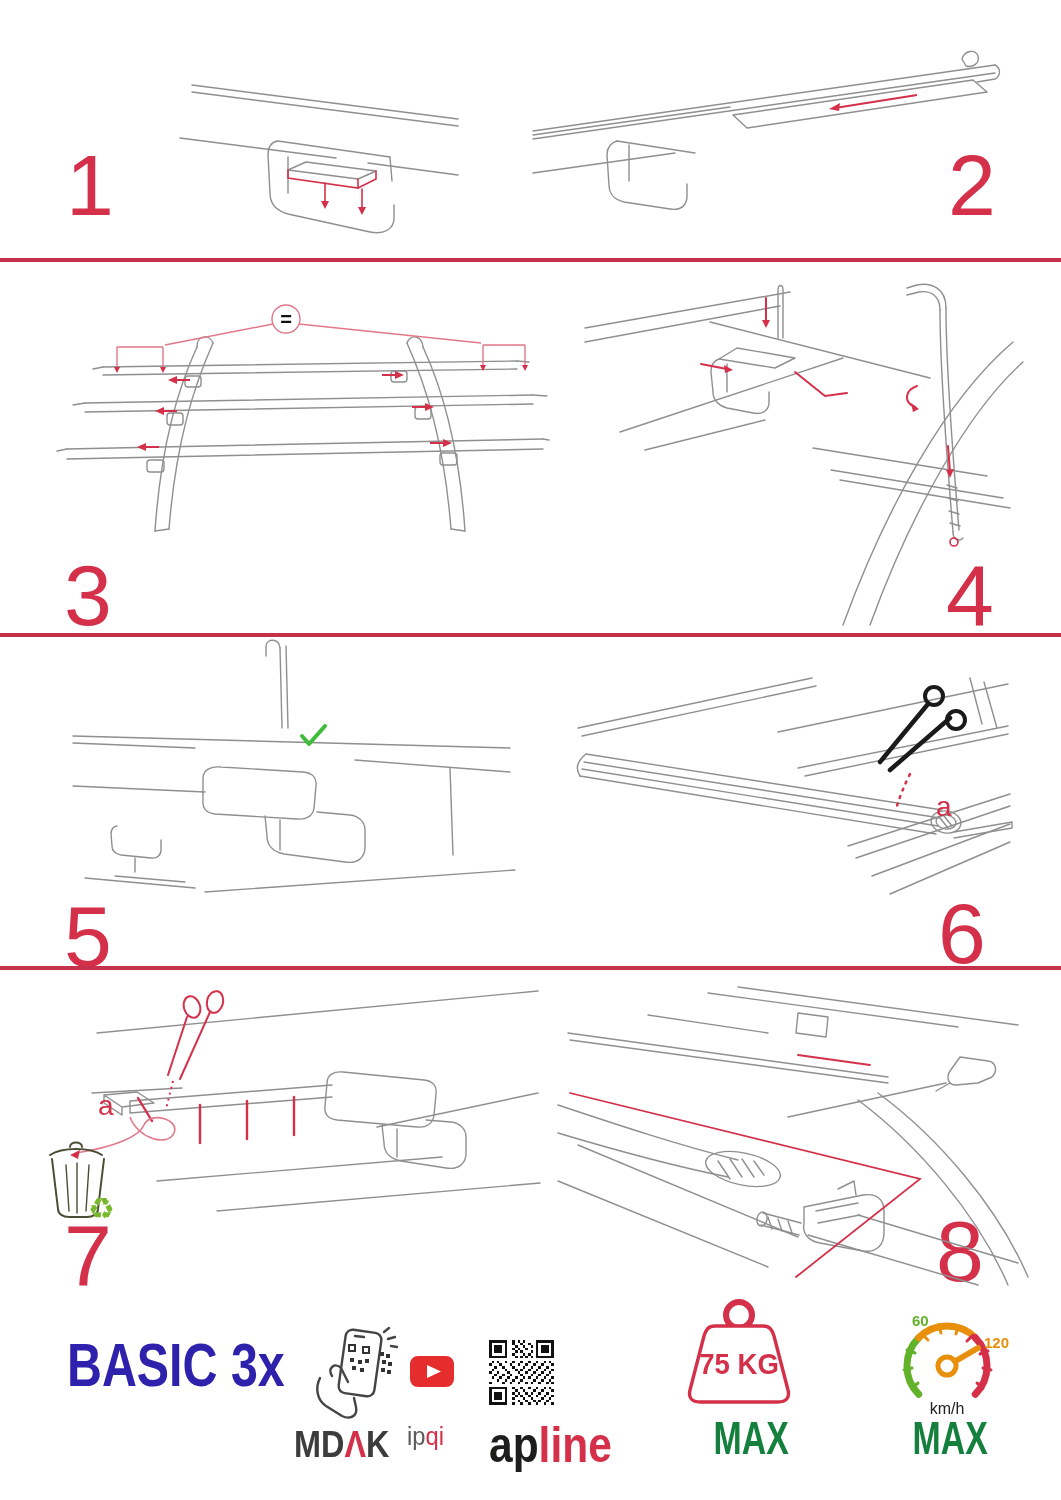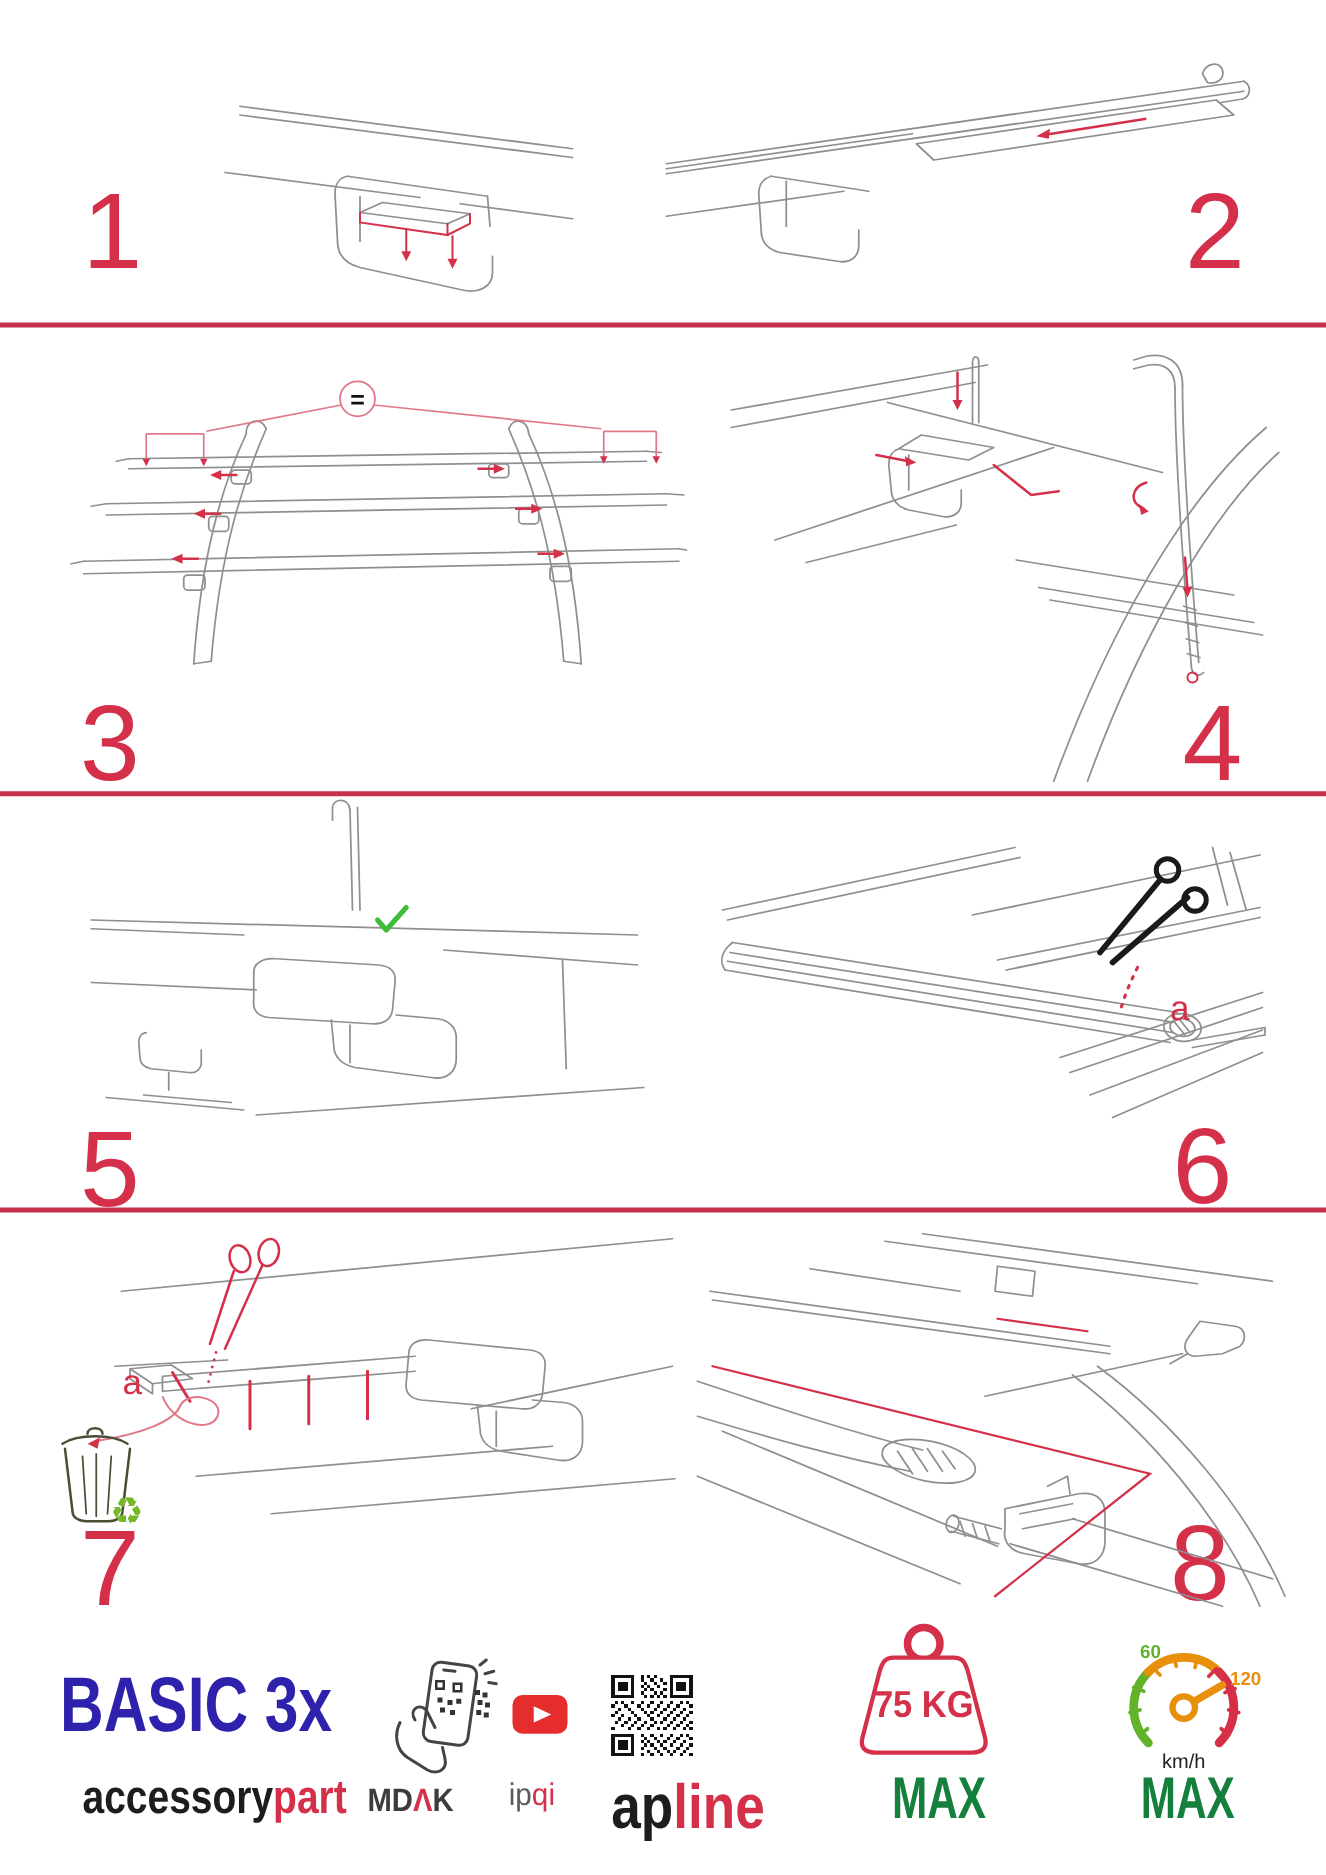--- a/index.html
+++ b/index.html
@@ -1,26 +1,26 @@
 <!DOCTYPE html>
 <html><head>
 <meta charset="utf-8">
 <style>
   html,body{margin:0;padding:0;background:#ffffff;}
   .page{position:relative;width:1061px;height:1500px;background:#ffffff;overflow:hidden;
         font-family:"Liberation Sans",sans-serif;}
   .stepnum{position:absolute;color:#d5304a;font-size:86px;line-height:1;font-weight:400;}
   .sep{position:absolute;left:0;width:1061px;height:4px;background:#c5304a;}
   .cond{display:inline-block;transform-origin:left center;}
-  .brand-title{position:absolute;left:48px;top:1334px;color:#2e22ad;font-size:62px;font-weight:700;line-height:1;}
+  .brand-title{position:absolute;left:67px;top:1334px;color:#2e22ad;font-size:62px;font-weight:700;line-height:1;}
   .brand-sub{position:absolute;left:66px;top:1419px;font-size:38px;font-weight:700;line-height:1;}
   .brand-sub .black{color:#1d1d1b;}
   .red{color:#d5304a;}
   .gray{color:#5a5a5a;}
-  .mdak{position:absolute;left:294px;top:1427px;font-size:26px;font-weight:700;color:#3c3c3c;line-height:1;}
+  .mdak{position:absolute;left:294px;top:1427px;font-size:36px;font-weight:700;color:#3c3c3c;line-height:1;}
   .ipqi{position:absolute;left:407px;top:1424px;font-size:25px;font-weight:500;line-height:1;}
   .apline{position:absolute;left:489px;top:1420px;font-size:50px;font-weight:700;line-height:1;color:#1d1d1b;}
   .maxlbl{position:absolute;font-size:47px;font-weight:700;color:#15803d;line-height:1;text-align:center;}
   .maxlbl .condc{display:inline-block;transform:scaleX(0.72);transform-origin:center;}
   svg{position:absolute;overflow:visible;}
   svg text{font-family:"Liberation Sans",sans-serif;}
 </style>
 </head>
 <body>
 
@@ -300,23 +300,20 @@
     </g>
     <g stroke="#d5304a" fill="none" stroke-width="1.8" stroke-linecap="round">
       <path d="M240,70 L312,80"></path>
       <path d="M12,108 L362,194 L238,292"></path>
     </g>
   </svg>
 
   <div class="brand-title">
     <span class="cond" style="transform:scaleX(0.78);">BASIC 3x</span>
   </div>
-  <div class="brand-sub">
-    <span class="cond" style="transform:scaleX(0.82);"><span class="black">accessory</span><span class="red">part</span></span>
-  </div>
 
   <svg style="left:312px;top:1326px;" width="92" height="96" viewBox="0 0 92 96">
     <g stroke="#444444" fill="none" stroke-width="2.4" stroke-linecap="round" stroke-linejoin="round">
       <rect x="30" y="5" width="36" height="64" rx="7" transform="rotate(8 48 37)"></rect>
       <path d="M43,10 L52,11"></path>
       <path d="M72,6 L77,2 M76,13 L83,11 M79,20 L85,21"></path>
       <path d="M8,52 C3,62 5,74 14,80 L30,90 C38,94 46,90 44,81 L42,72"></path>
       <path d="M20,50 C15,42 23,36 29,42 L36,56"></path>
     </g>
     <g fill="#333333">

